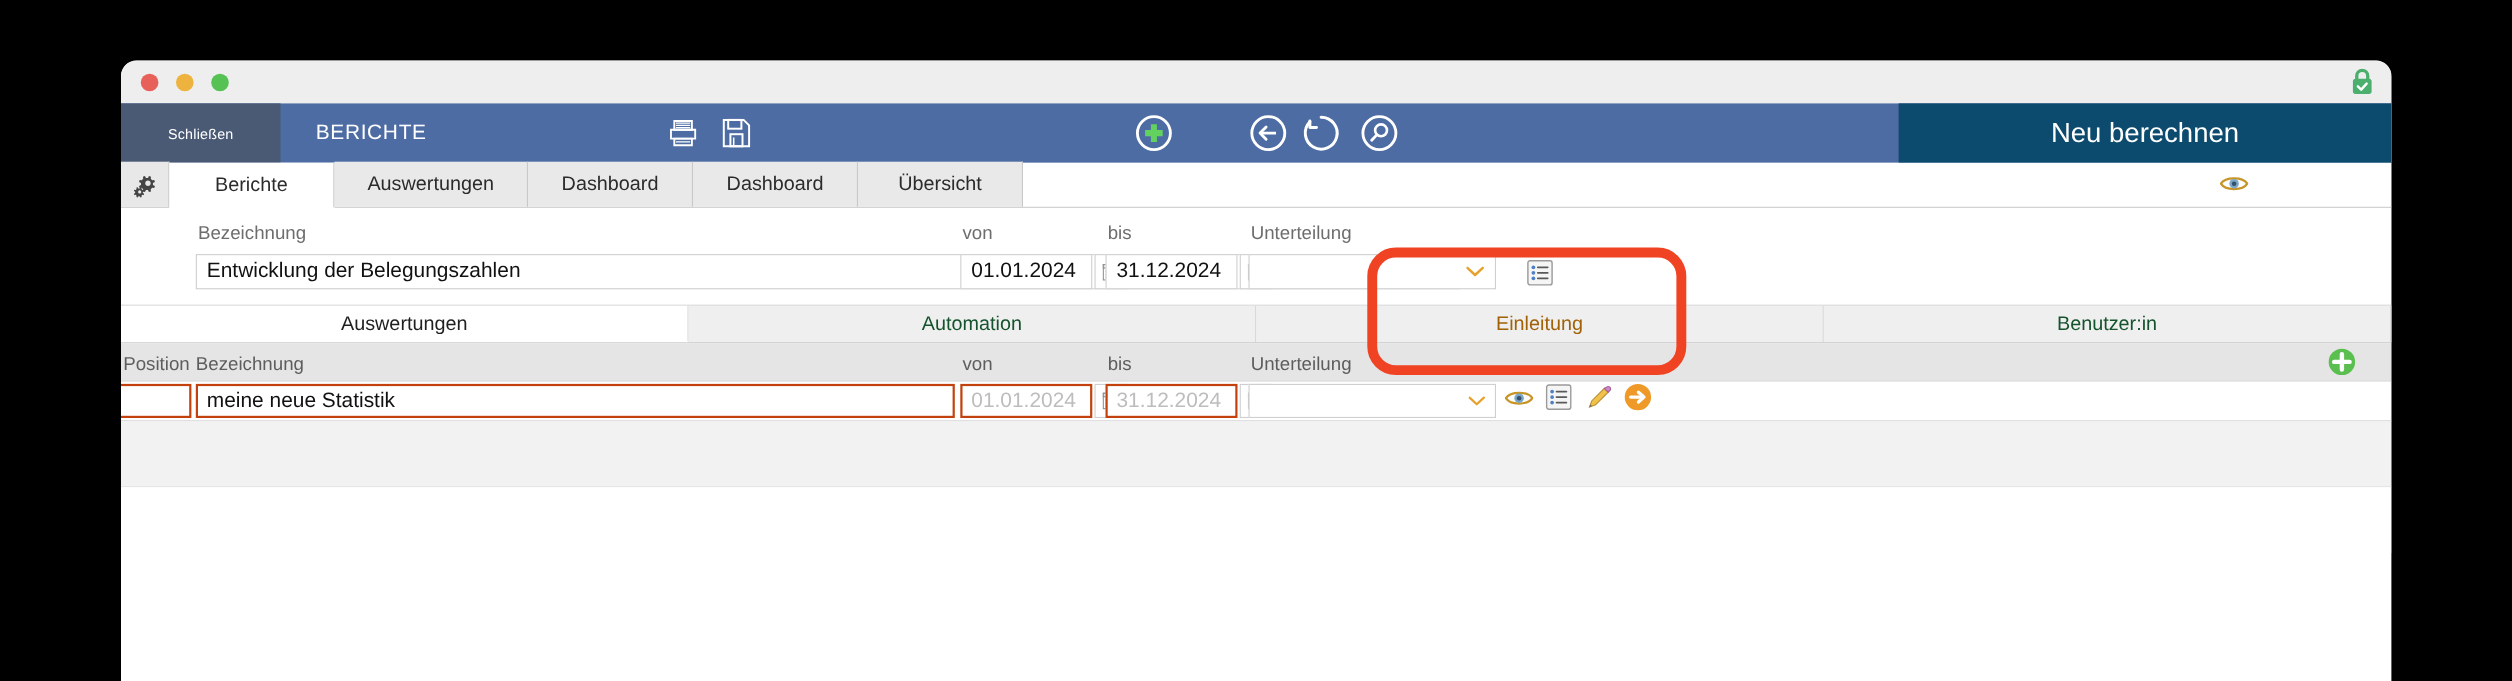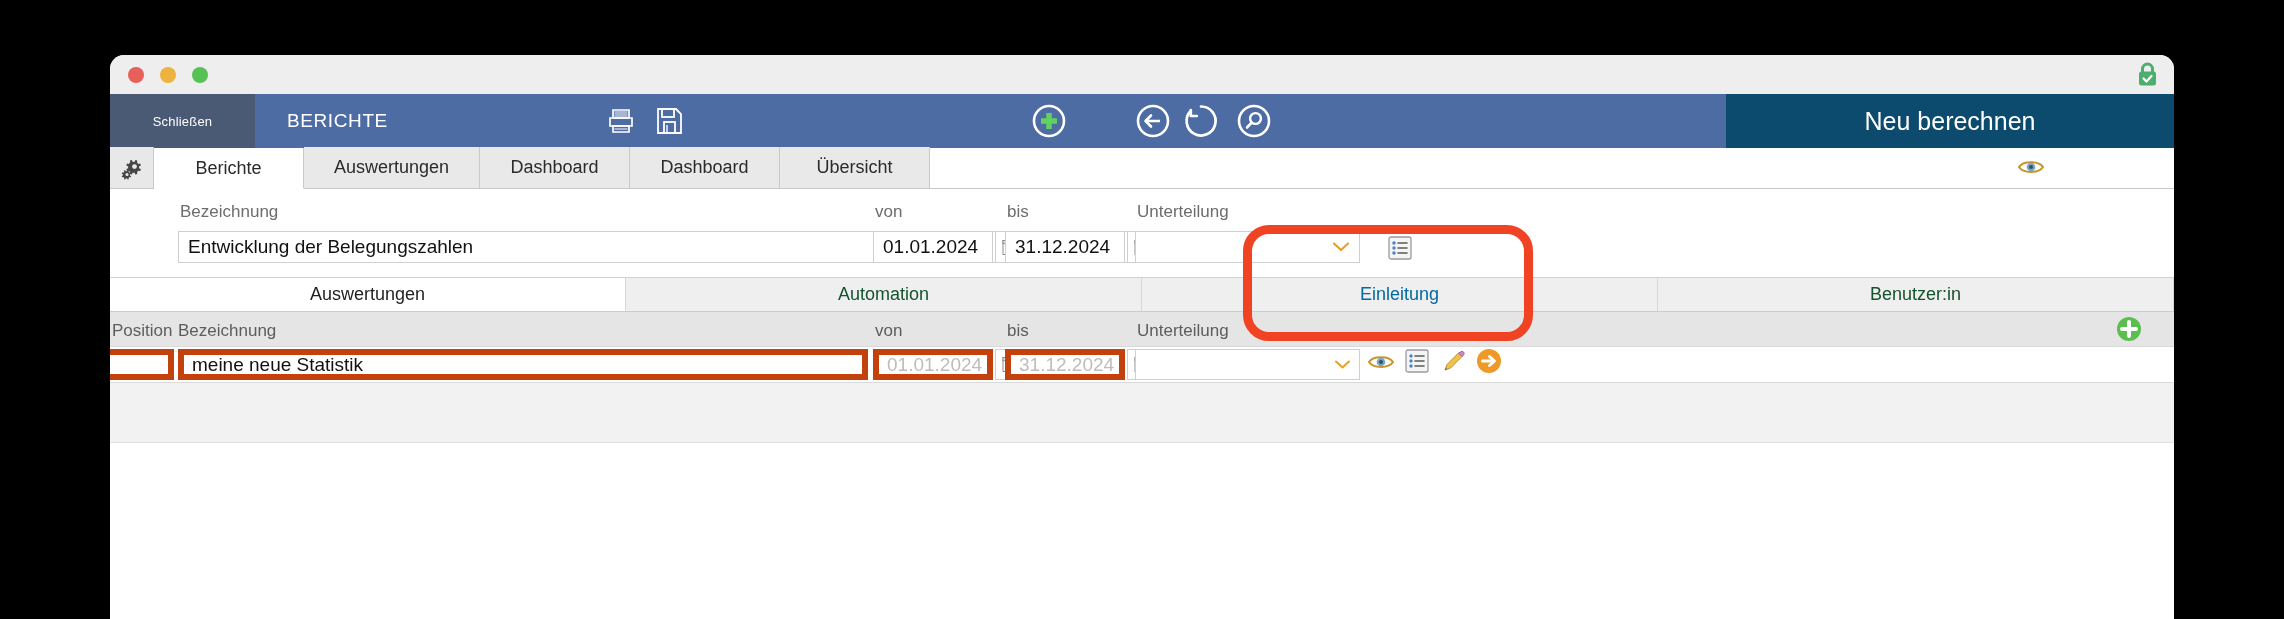--- a/index.html
+++ b/index.html
@@ -174,21 +174,21 @@
   }
   .tab2 {
     flex: 1;
     display: flex; align-items: center; justify-content: center;
     font-size: 18px;
     border-right: 1px solid #d6d6d6;
     background: #efefef;
     color: #14532d;
   }
   .tab2.active { background: #ffffff; color: #1f1f1f; border-bottom: 1px solid #fff; }
-  .tab2.enabled { color: #0369a1; }
+  .tab2.enabled { color: #a16207; }
 
   
   #tablehead {
     position: relative;
     height: 35px;
     background: #e5e5e5;
     border-bottom: 1px solid #d9d9d9;
   }
   .th {
     position: absolute;
@@ -201,21 +201,21 @@
   #tablerow {
     position: relative;
     height: 36px;
     background: #ffffff;
     border-bottom: 1px solid #d9d9d9;
   }
   .cell-input {
     position: absolute;
     top: 2px;
     height: 31px;
-    border: 6px solid #c2410c;
+    border: 2px solid #c2410c;
     background: #fff;
     font-size: 19px;
     color: #111;
     display: flex; align-items: center;
     padding-left: 8px;
   }
   .cell-input.ghost { color: #bdbdbd; }
   .cell-cal {
     position: absolute; top: 2px;
     width: 30px; height: 31px;

